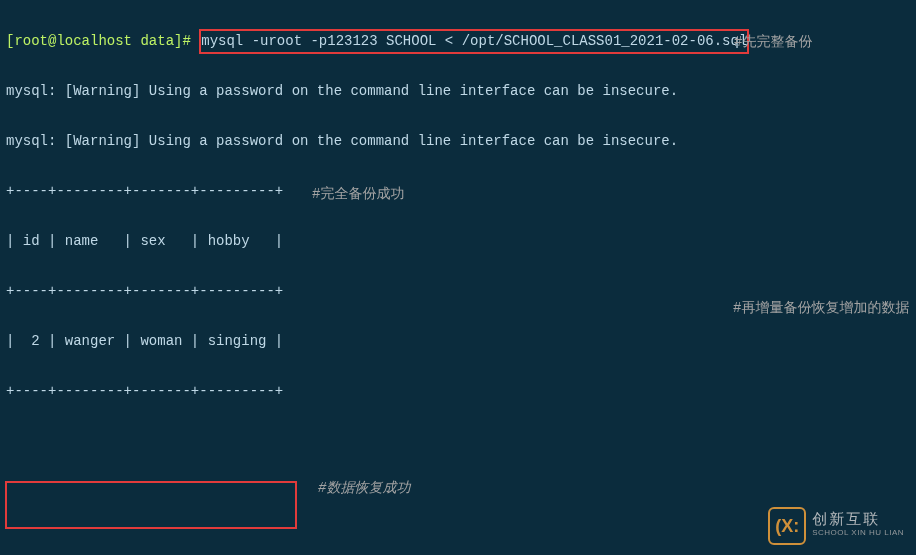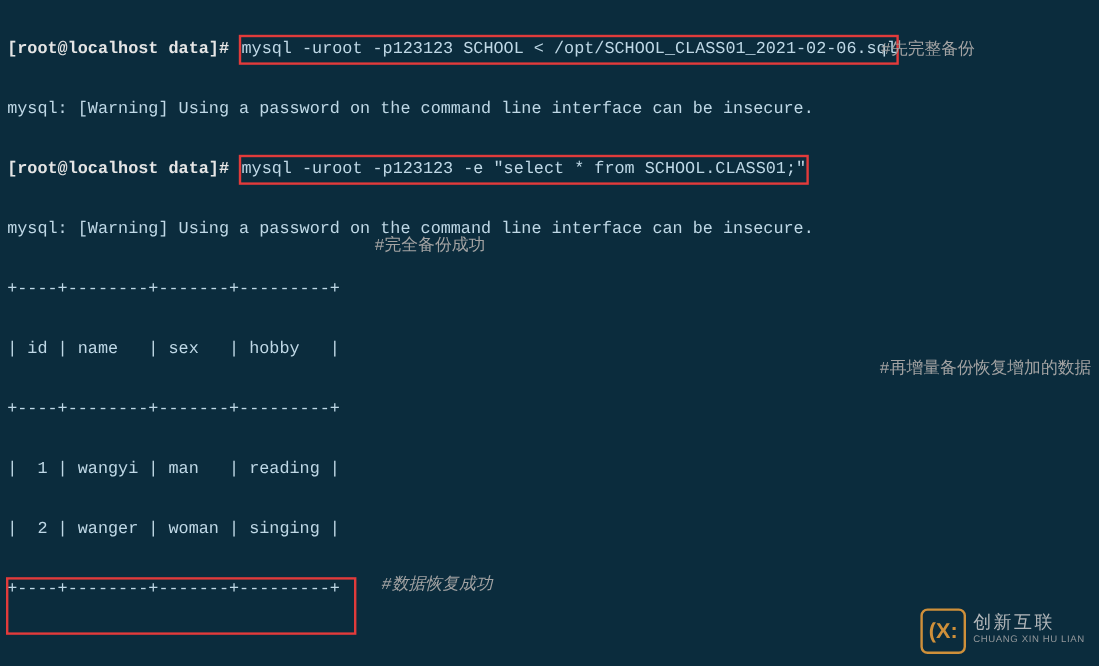--- a/index.html
+++ b/index.html
@@ -12,21 +12,21 @@
     font-size: 14px;
     line-height: 25px;
     color: #bfd8e6;
     overflow: hidden;
     position: relative;
   }
   .term {
     padding: 4px 6px;
     white-space: pre;
   }
-  .prompt { color: #e5e5e5; font-weight: bold; }
+  .prompt { color: #bef264; }
   .cmd { color: #bfd8e6; }
   .border { color: #bfd8e6; }
   .hl-red {
     border: 2px solid #e23b3b;
     box-sizing: border-box;
     display: inline-block;
     padding: 0 0;
     line-height: 21px;
   }
   .annot { color: #a3a3a3; }
@@ -51,47 +51,45 @@
   .wm-text { color: #cfcfd0; font-family: Arial, sans-serif; font-size: 12px; line-height: 14px; }
   .wm-text .cn { font-size: 15px; letter-spacing: 2px; }
   .wm-text .en { font-size: 8px; letter-spacing: 0.5px; color: #a9a9aa;}
 </style>
 </head>
 <body>
 
 <div class="term">
 <div><span class="prompt">[root@localhost data]# </span><span class="hl-red"><span class="cmd">mysql -uroot -p123123 SCHOOL &lt; /opt/SCHOOL_CLASS01_2021-02-06.sql</span></span></div>
 <div><span>mysql: [Warning] Using a password on the command line interface can be insecure.</span></div>
-<div><span class="prompt">[root@localhost data]# </span><span class="hl-red"><span class="cmd">mysql -uroot -p123123 -e "select * from SCHOOL.CLASS01;"</span></span></div>
 <div><span>mysql: [Warning] Using a password on the command line interface can be insecure.</span></div>
 <div class="border">+----+--------+-------+---------+</div>
 <div class="border">| id | name   | sex   | hobby   |</div>
 <div class="border">+----+--------+-------+---------+</div>
-<div class="border">|  1 | wangyi | man   | reading |</div>
 <div class="border">|  2 | wanger | woman | singing |</div>
 <div class="border">+----+--------+-------+---------+</div>
 
 
 
 
 
 
 
 
 
 
 
 </div>
 
 <div class="annot pos-abs" style="left:734px; top:30px;">#先完整备份</div>
-<div class="annot pos-abs" style="left:312px; top:193px;text-align:center;">#完全备份成功</div>
+<div class="annot pos-abs" style="left:312px; top:182px;text-align:center;">#完全备份成功</div>
 <div class="annot pos-abs" style="left:733px; top:296px;">#再增量备份恢复增加的数据</div>
 <div class="annot pos-abs" style="left:318px; top:476px;font-style:italic;">#数据恢复成功</div>
 
 <div class="pos-abs" style="left:5px; top:481px; width:292px; height:48px; border:2px solid #e23b3b; box-sizing:border-box; pointer-events:none;"></div>
 
 <div class="wm">
   <div class="wm-badge">(X:</div>
   <div class="wm-text">
     <div class="cn">创新互联</div>
-    <div class="en">CHUANG XIN HU LIAN</div>
+    <div class="en">SCHOOL XIN HU LIAN</div>
   </div>
 </div>
 
 </body></html>

